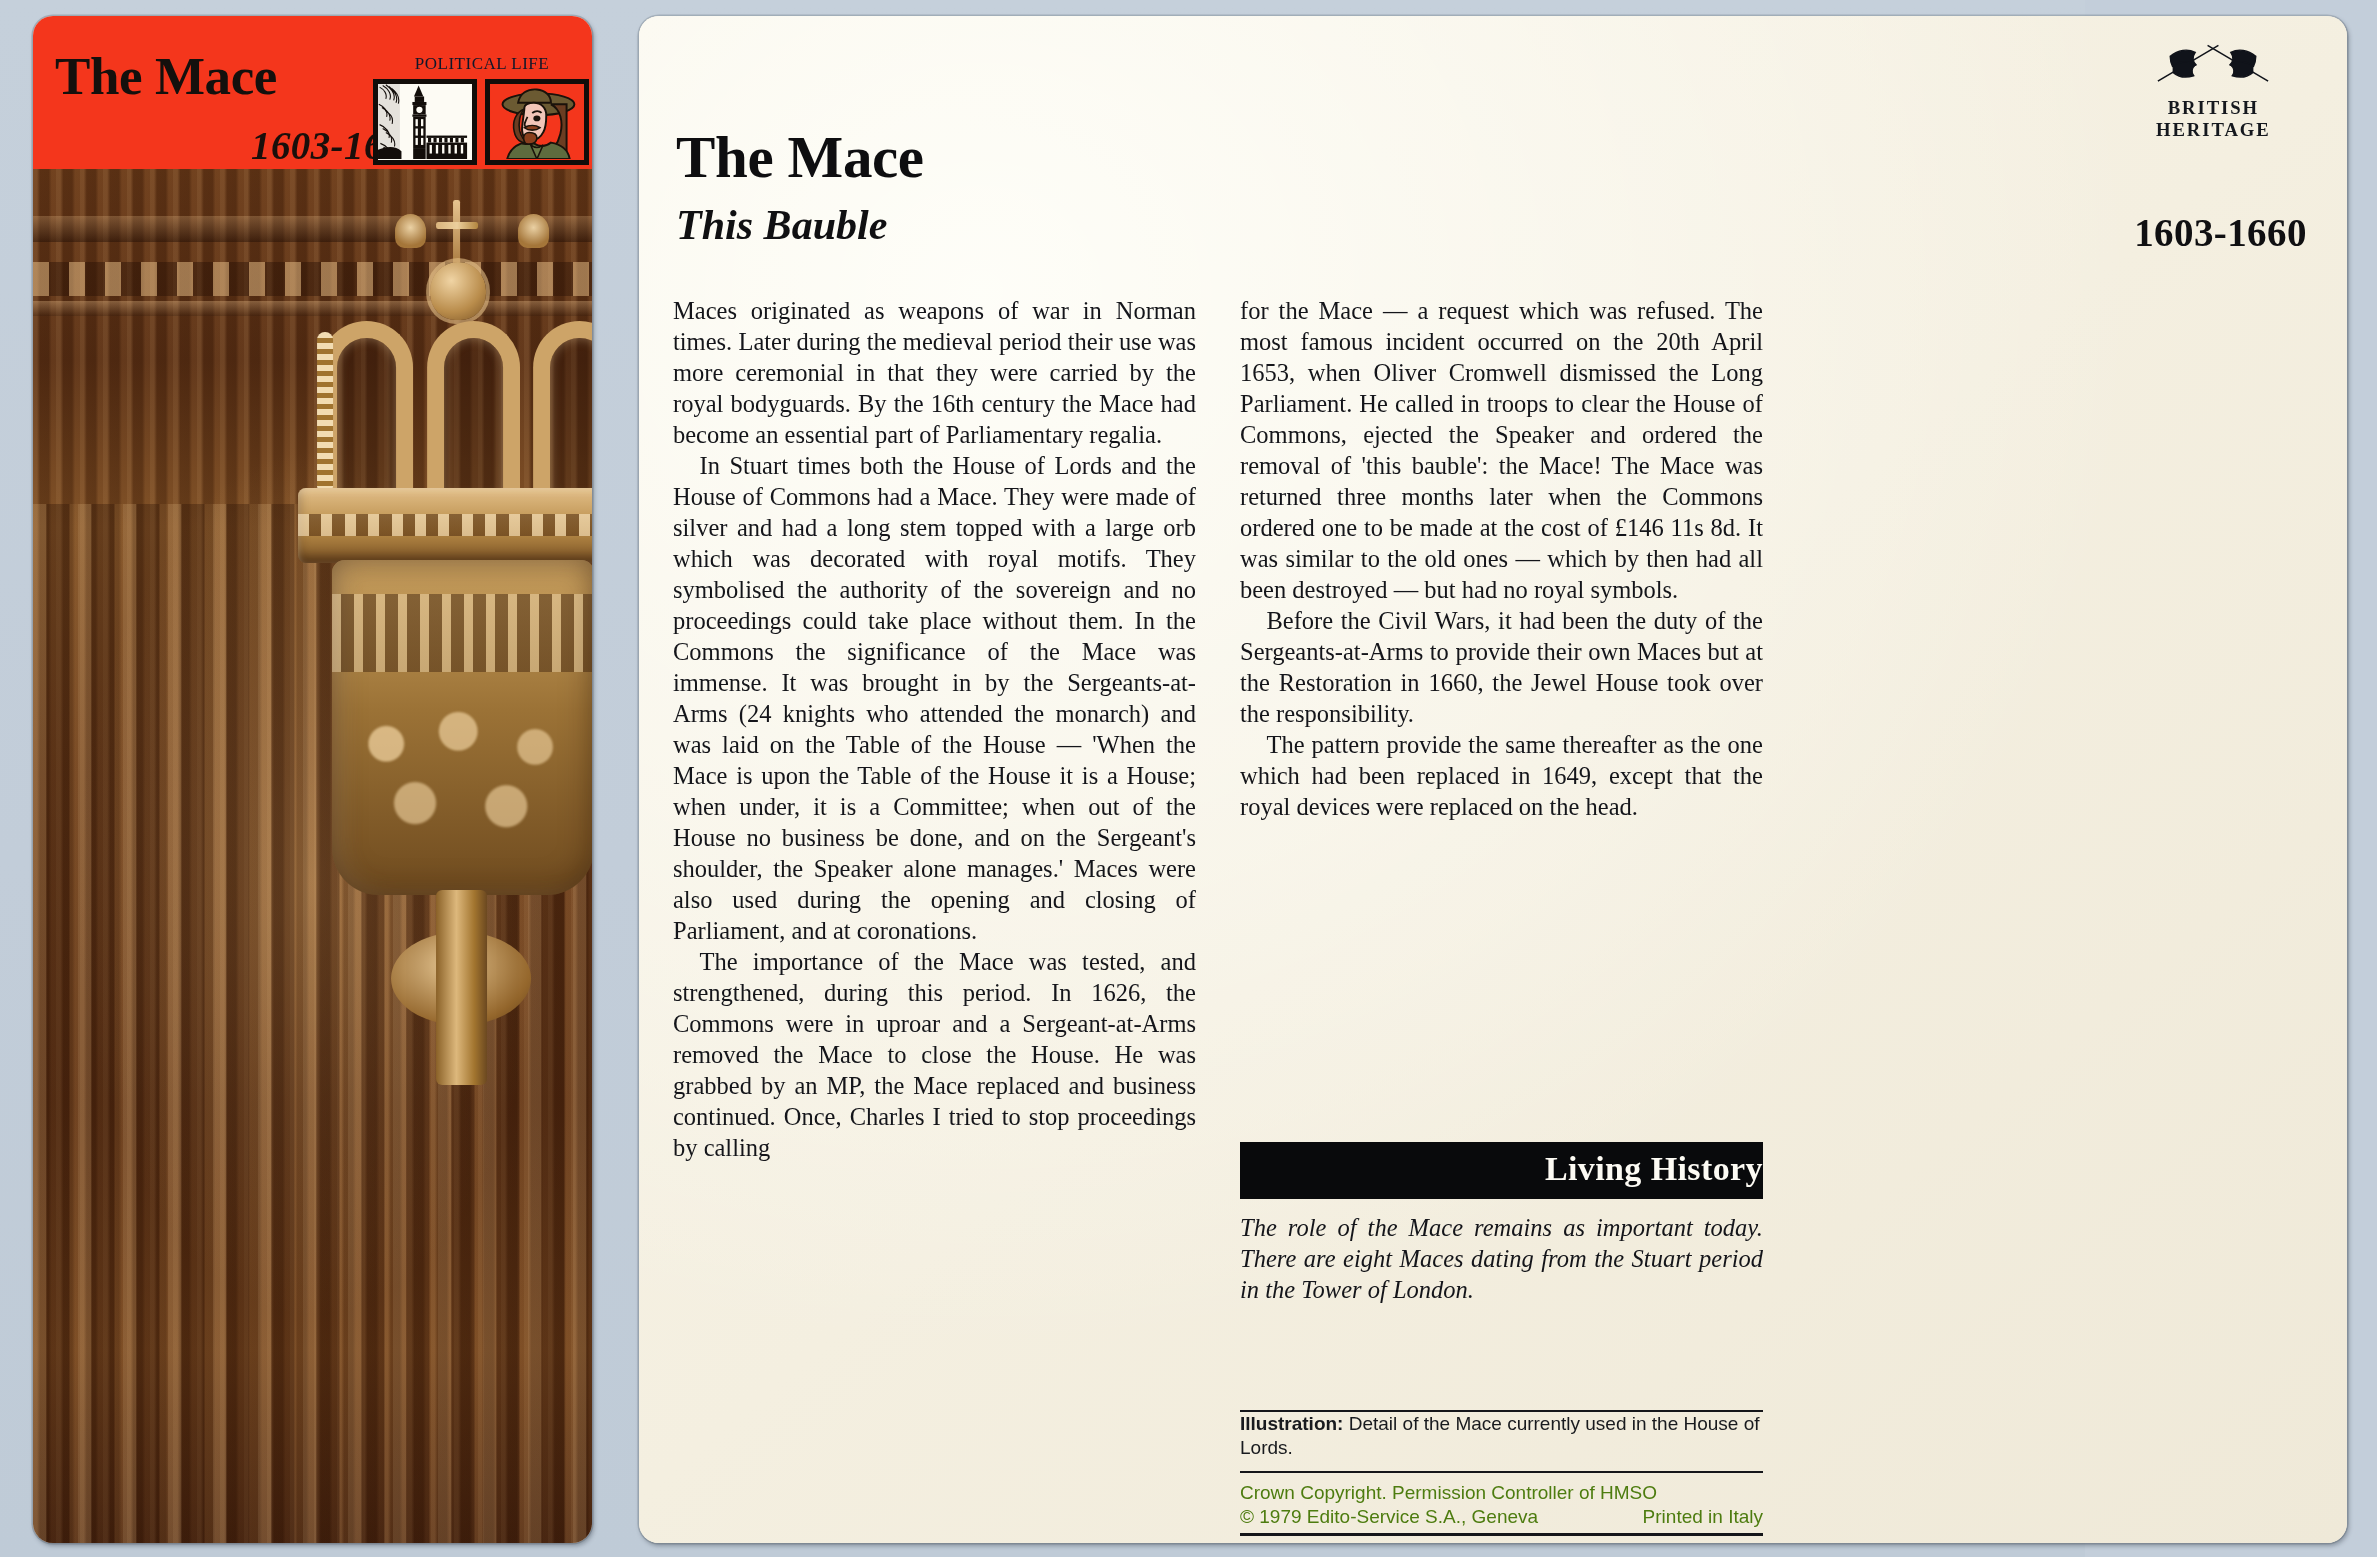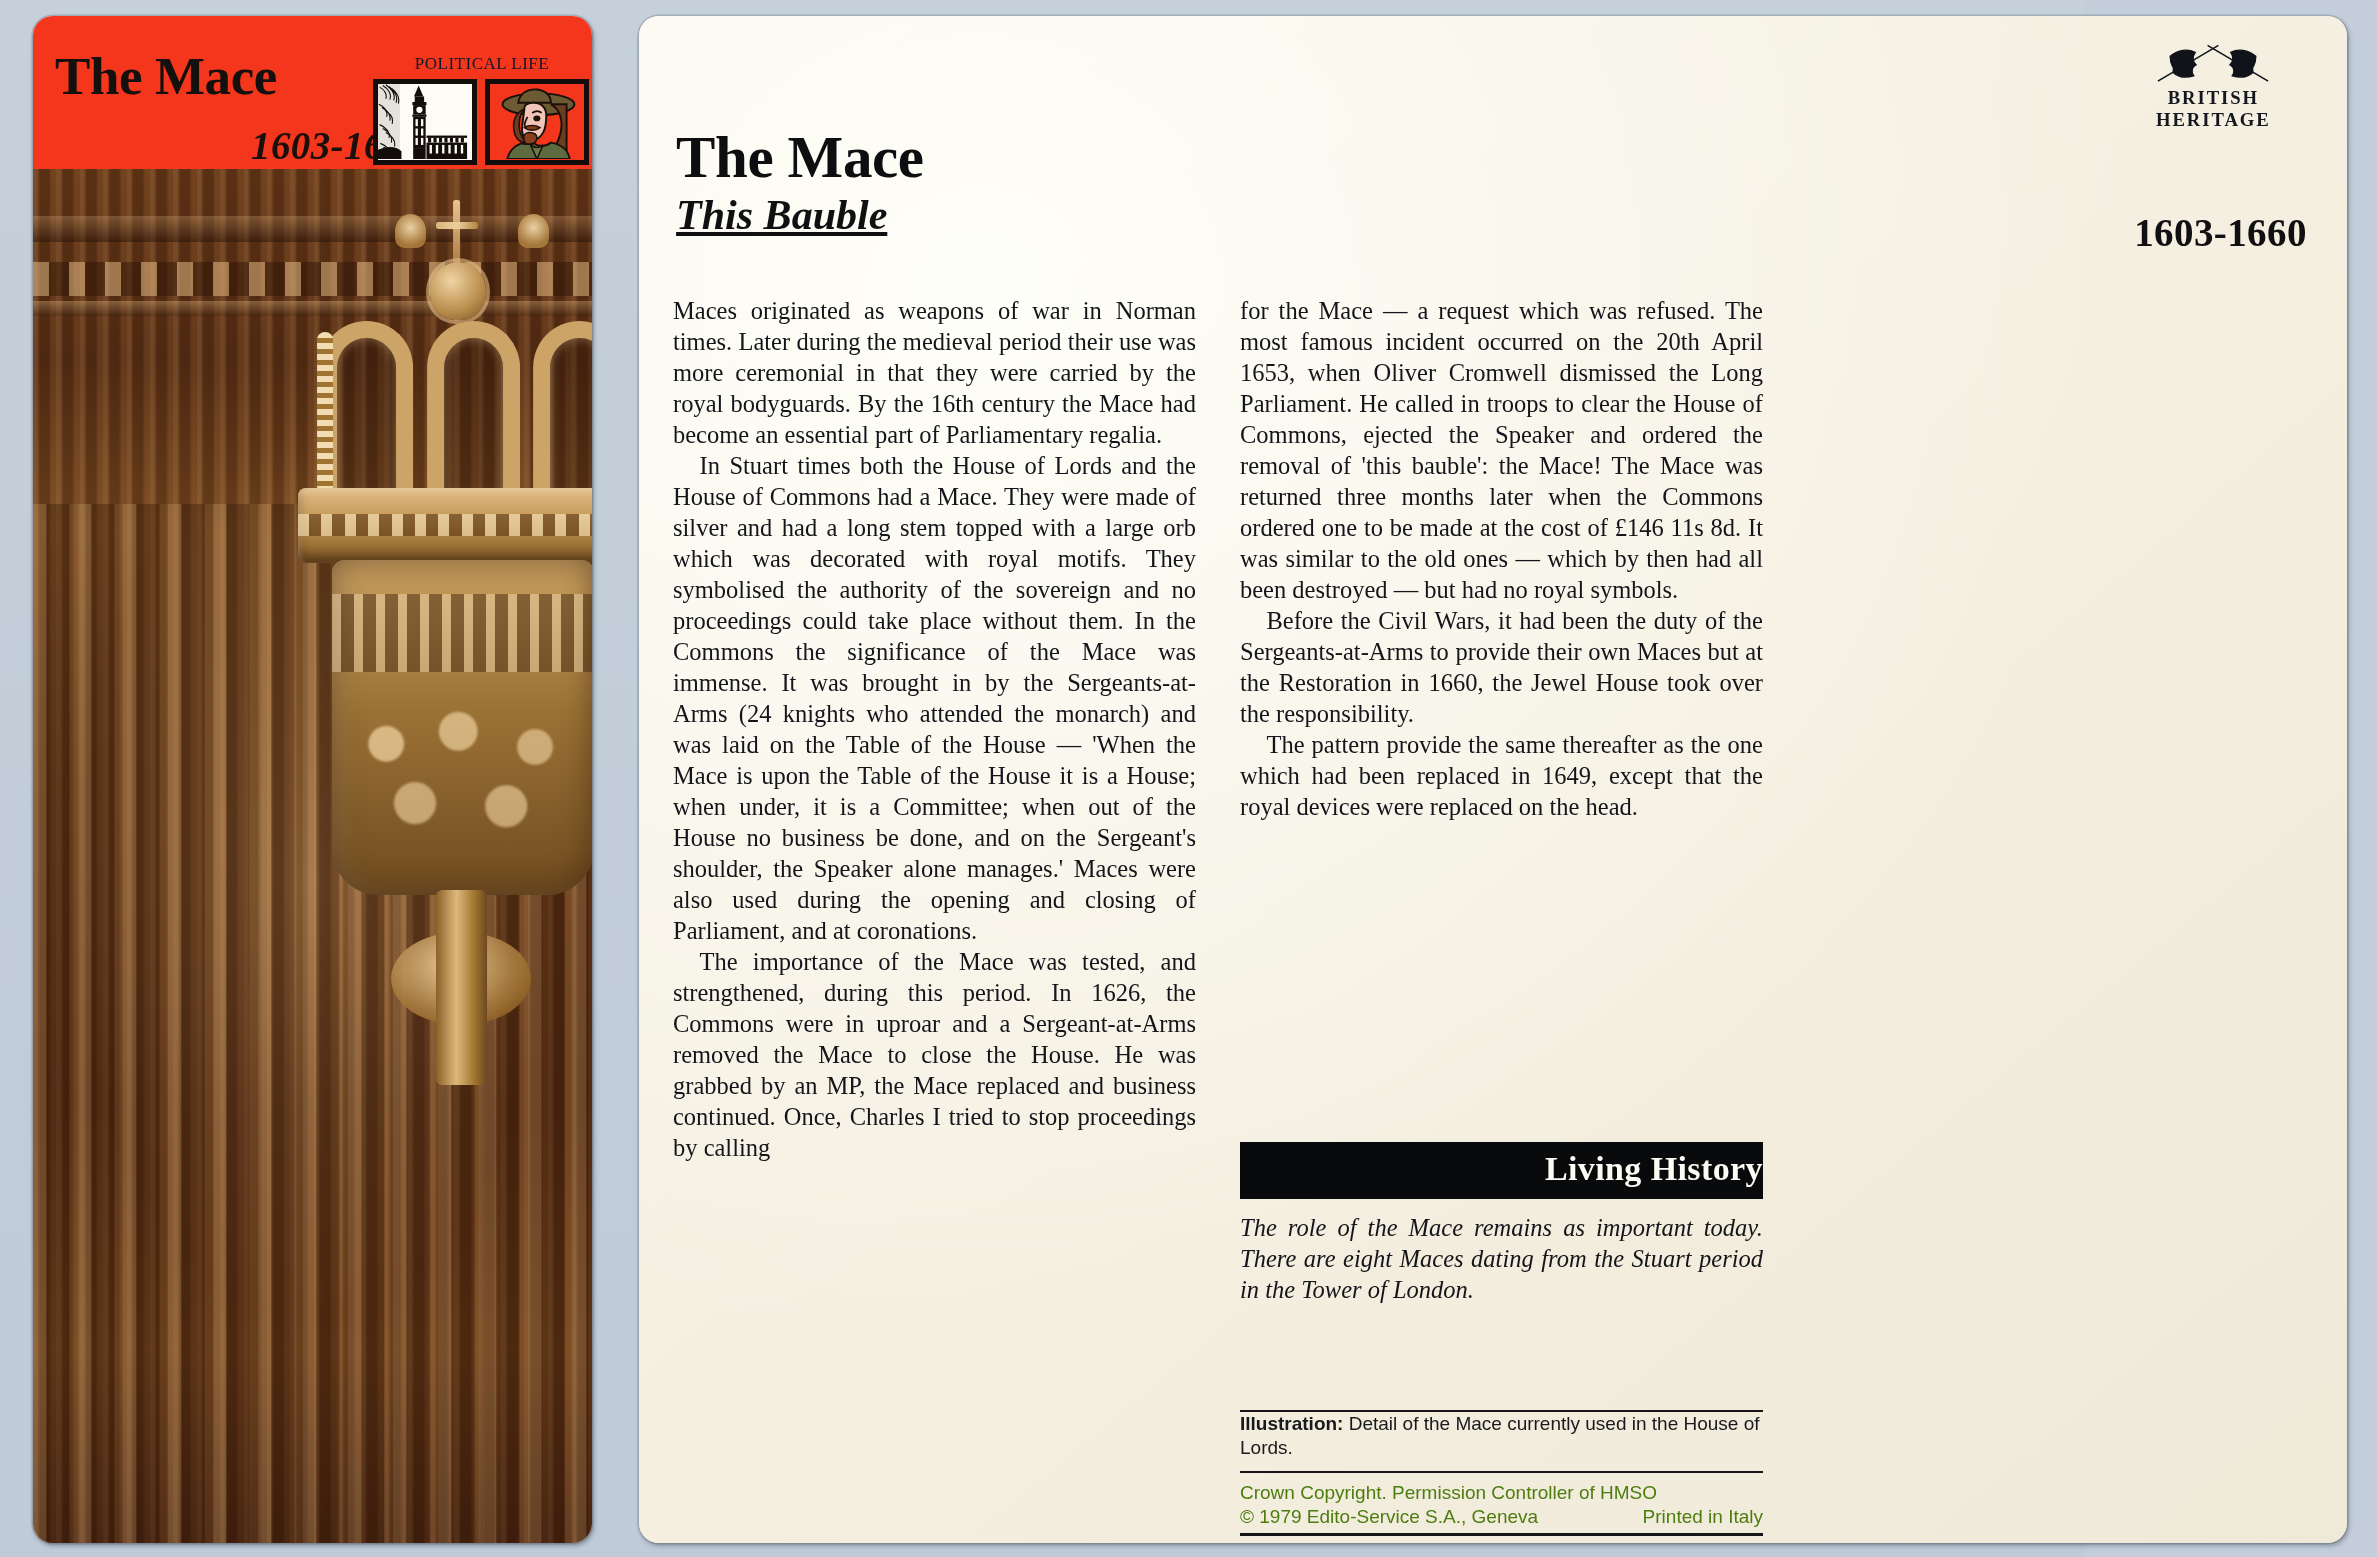--- a/index.html
+++ b/index.html
@@ -193,31 +193,31 @@
   }
   .back-inner {
     position: absolute; left: 34px; top: 20px; right: 34px; bottom: 20px;
   }
   .heritage-logo {
     position: absolute; right: 6.2px; top: 6.2px; width: 187px; text-align: center;
   }
   .flags-svg { display:block; margin: 0 auto; }
   .heritage-text {
     font-family: "Liberation Serif", serif; font-weight: bold;
-    font-size: 18.7px; letter-spacing: 1.9px; color: #15181e; margin-top: 1px;
+    font-size: 18.7px; letter-spacing: 1.9px; color: #15181e; margin-top: 11px;
   }
   .back-title {
     position: absolute; left: 3.1px; top: 87px;
     font-family: "Liberation Serif", serif; font-weight: bold;
     font-size: 59px; color: #0e0e10; letter-spacing: -0.4px;
   }
   .back-subtitle {
-    position: absolute; left: 3.1px; top: 155px;
+    position: absolute; left: 3.1px; top: 165px;
     font-family: "Liberation Serif", serif; font-style: italic; font-weight: bold;
-    font-size: 42px; color: #101012; text-decoration: underline;
+    font-size: 42px; color: #101012;
   }
   .back-date {
     position: absolute; right: 6.2px; top: 174px;
     font-family: "Liberation Serif", serif; font-weight: bold;
     font-size: 39px; color: #101012; letter-spacing: 0.4px;
   }
 
   .columns {
     position: absolute; left: 0; top: 259px; right: 0;
     display: flex; gap: 44px;

